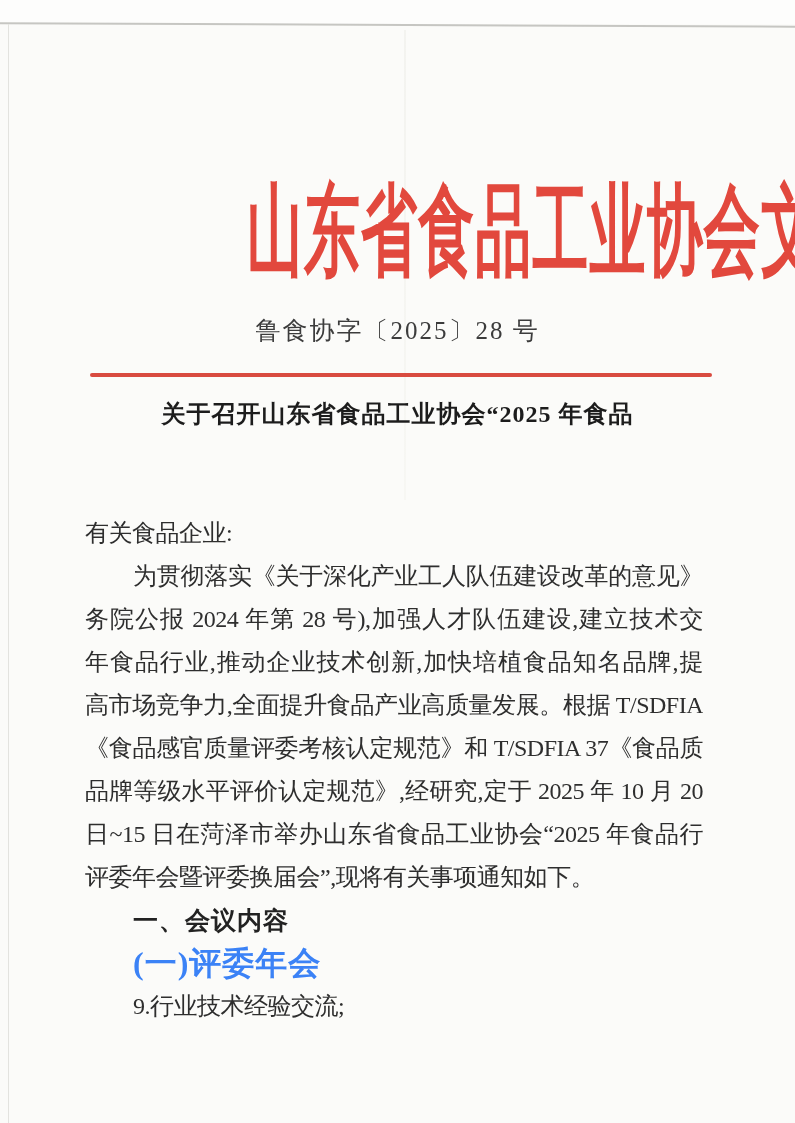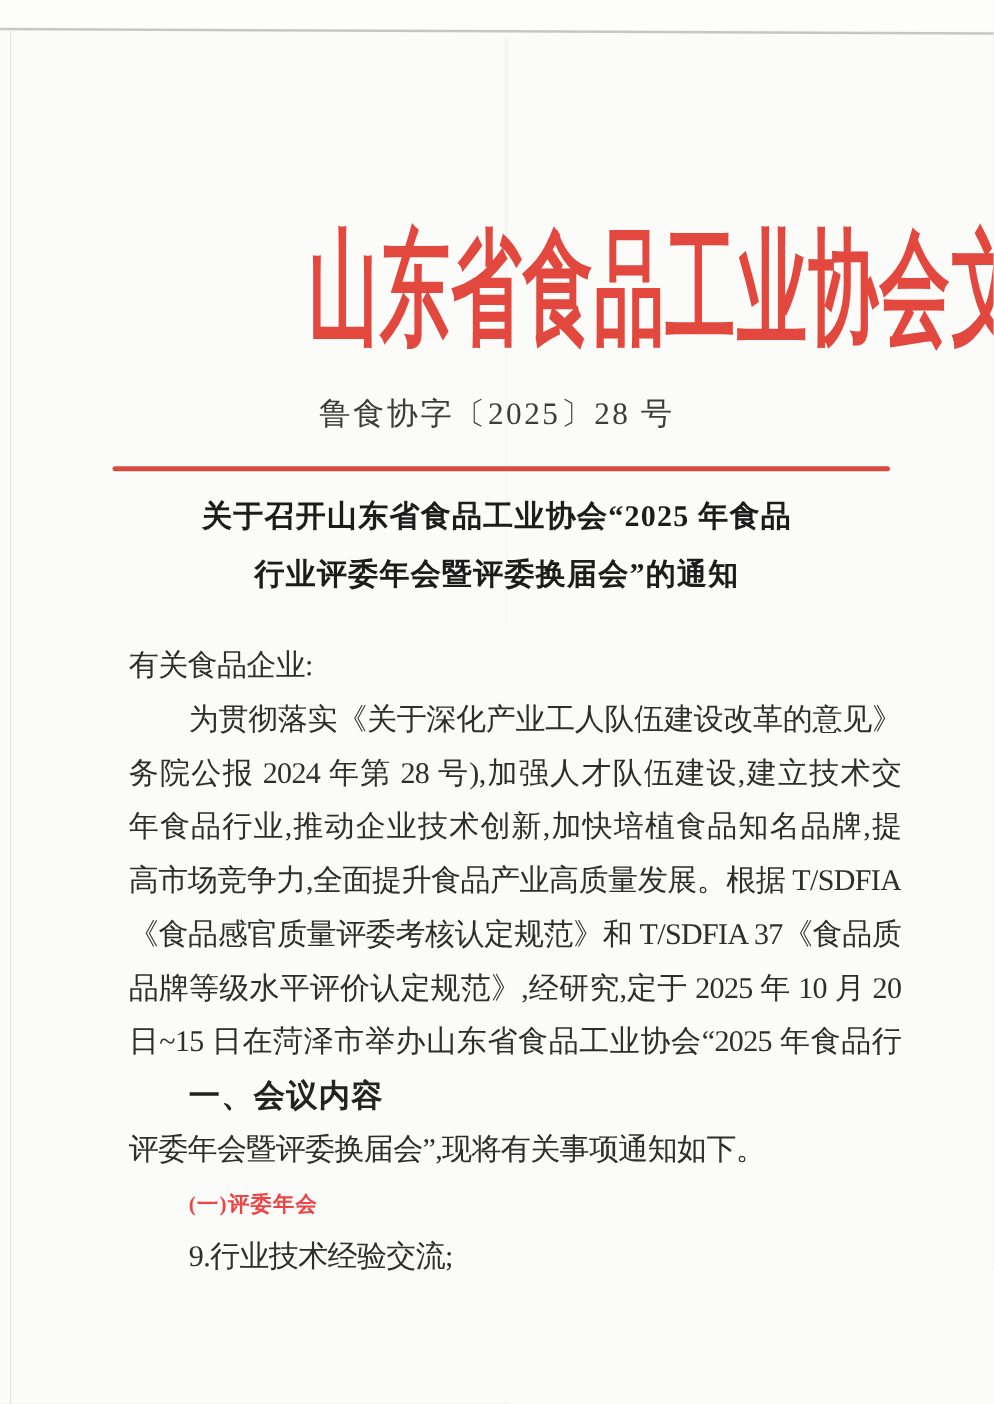--- a/index.html
+++ b/index.html
@@ -84,21 +84,21 @@
     text-align: center;
     font-size: 24px;
     font-weight: bold;
     line-height: 46px;
     color: #1c1c1c;
     letter-spacing: 1px;
   }
   
   .body-block {
     position: absolute;
-    top: 512px; left: 103px;
+    top: 512px; left: 85px;
     width: 618px;
   }
   .line {
     height: 43px;
     line-height: 43px;
     font-size: 24px;
     letter-spacing: -0.5px;
     white-space: normal;
     overflow: hidden;
     color: #2e2e2e;
@@ -110,23 +110,23 @@
   .line.indent { text-indent: 48px; }
   .line.h-sans {
     font-family: "Liberation Sans", "DejaVu Sans", sans-serif;
     font-weight: bold;
     font-size: 25px;
     letter-spacing: 1px;
     color: #222;
   }
   .line.h-serif {
     font-weight: bold;
-    font-size: 17px;
+    font-size: 32px;
     letter-spacing: 1px;
-    color: #ef4444;
+    color: #3b82f6;
   }
 </style>
 </head>
 <body>
 
 <div class="page">
 
   <div class="scan-top-band"></div>
   <div class="scan-top-edge"></div>
   <div class="scan-left-edge"></div>
@@ -135,31 +135,30 @@
   <div class="org-title">
     <span class="stretch">山东省食品工业协会文件</span>
   </div>
 
   <div class="doc-number">鲁食协字〔2025〕28 号</div>
 
   <div class="red-rule"></div>
 
   <div class="doc-title">
     <div>关于召开山东省食品工业协会“2025 年食品</div>
-    <div>行业评委年会暨评委换届会”的通知</div>
   </div>
 
   <div class="body-block">
     <div class="line">有关食品企业:</div>
     <div class="line j indent">为贯彻落实《关于深化产业工人队伍建设改革的意见》(国</div>
     <div class="line j">务院公报 2024 年第 28 号),加强人才队伍建设,建立技术交</div>
     <div class="line j">年食品行业,推动企业技术创新,加快培植食品知名品牌,提</div>
     <div class="line j">高市场竞争力,全面提升食品产业高质量发展。根据 T/SDFIA 35</div>
     <div class="line j">《食品感官质量评委考核认定规范》和 T/SDFIA 37《食品质量</div>
     <div class="line j">品牌等级水平评价认定规范》,经研究,定于 2025 年 10 月 20</div>
     <div class="line j">日~15 日在菏泽市举办山东省食品工业协会“2025 年食品行业</div>
+    <div class="line">评委年会暨评委换届会”,现将有关事项通知如下。</div>
     <div class="line indent h-sans">一、会议内容</div>
-    <div class="line">评委年会暨评委换届会”,现将有关事项通知如下。</div>
     <div class="line indent h-serif">(一)评委年会</div>
     <div class="line indent">9.行业技术经验交流;</div>
   </div>
 
 </div>
 
 </body></html>

